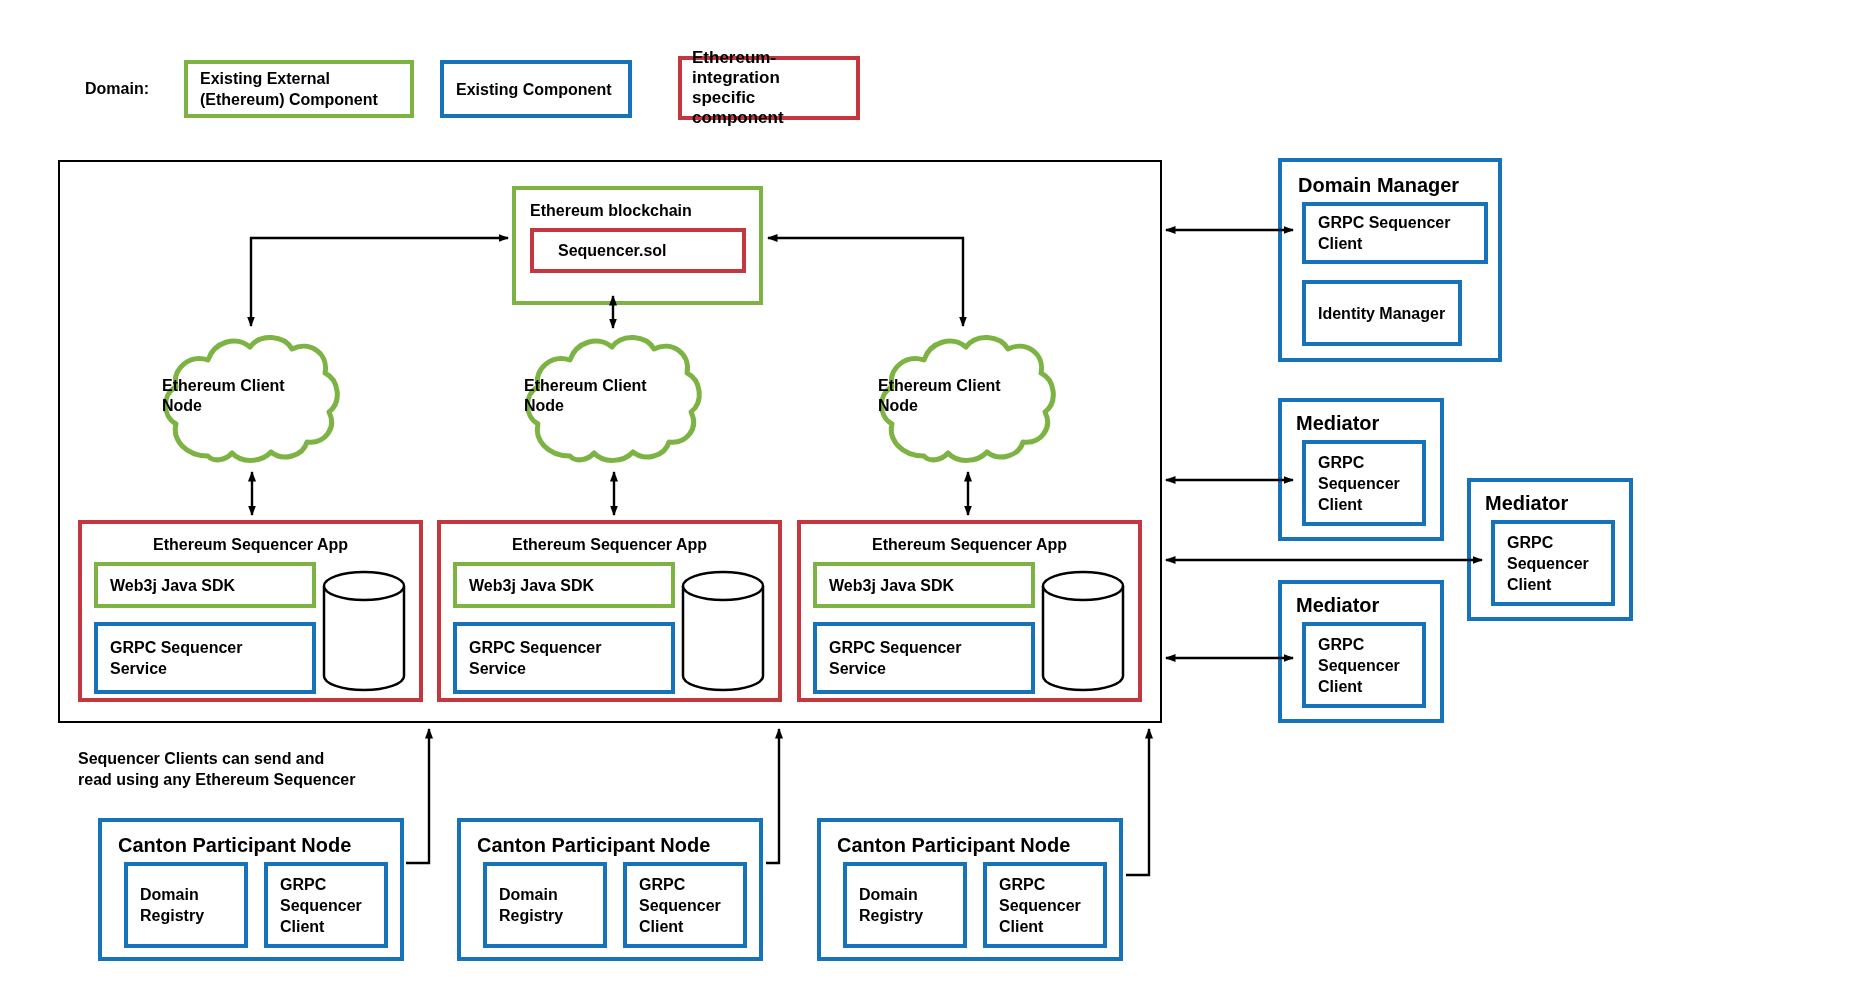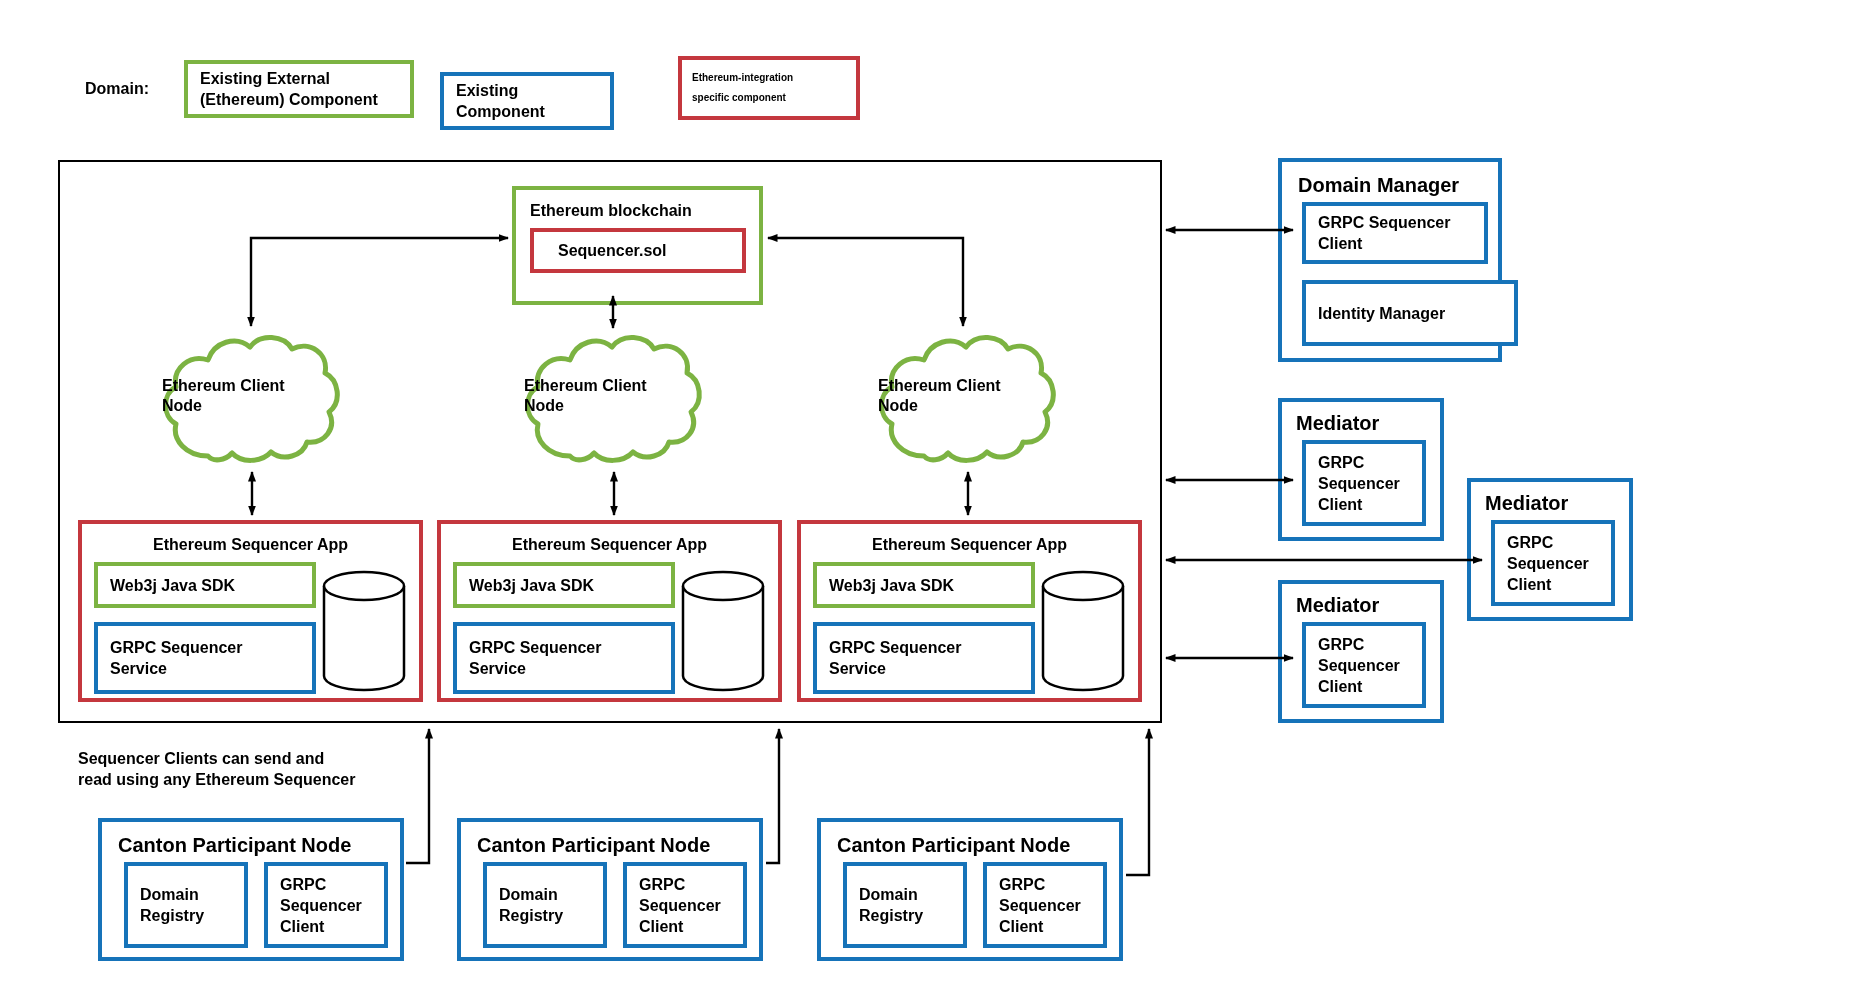--- a/index.html
+++ b/index.html
@@ -5,21 +5,21 @@
   html,body{margin:0;padding:0;background:#fff;}
   #canvas{position:relative;width:1861px;height:1000px;background:#fff;
           font-family:"Liberation Sans",sans-serif;font-weight:bold;color:#000;overflow:hidden;}
   .abs{position:absolute;box-sizing:border-box;}
   .box{position:absolute;box-sizing:border-box;background:#fff;}
   .b-green{border:4px solid var(--green);}
   .b-blue{border:4px solid var(--blue);}
   .b-red{border:4px solid var(--red);}
   .b-black{border:2px solid #000;}
   .t16{font-size:16px;line-height:21px;}
-  .t15{font-size:10px;line-height:20px;}
+  .t15{font-size:17px;line-height:20px;}
   .pad{padding:8px 12px;}
   .vcenter{display:flex;align-items:center;}
   .hcenter{text-align:left;}
   .lines span{display:block;}
   svg{display:block;}
   .cloud-label{position:absolute;left:0;right:0;top:44px;text-align:left;font-size:16px;line-height:20px;}
   .app-title{position:absolute;left:0;right:0;top:12px;text-align:center;font-size:16px;}
   .node-title{position:absolute;left:16px;top:12px;font-size:20px;text-align:center;}
 </style>
 </head>
@@ -27,21 +27,21 @@
 
 <div id="canvas" style="--green:#7CB342;--blue:#1673B9;--red:#C4373E;">
 
   <div class="abs t16" style="left:85px;top:78px;">Domain:</div>
   <div class="box b-green t16 pad vcenter" style="left:184px;top:60px;width:230px;height:58px;">
     <div class="lines">
         <span>Existing External</span>
         <span>(Ethereum) Component</span>
       </div>
   </div>
-  <div class="box b-blue t16 pad vcenter" style="left:440px;top:60px;width:174px;height:58px;margin-top:12px;">
+  <div class="box b-blue t16 pad vcenter" style="left:440px;top:60px;width:192px;height:58px;">
     <div class="lines">
         <span>Existing Component</span>
       </div>
   </div>
   <div class="box b-red t15 vcenter" style="left:678px;top:56px;width:182px;height:64px;padding:6px 10px;">
     <div class="lines">
         <span>Ethereum-integration</span>
         <span>specific component</span>
       </div>
   </div>
@@ -133,21 +133,21 @@
   </div>
 
   <div class="box b-blue" style="left:1278px;top:158px;width:224px;height:204px;">
     <div class="node-title">Domain Manager</div>
     <div class="box b-blue t16 vcenter" style="left:20px;top:40px;width:186px;height:62px;padding:0 12px;">
       <div class="lines">
           <span>GRPC Sequencer</span>
           <span>Client</span>
         </div>
     </div>
-    <div class="box b-blue t16 vcenter" style="left:20px;top:118px;width:216px;height:66px;padding:0 12px;">
+    <div class="box b-blue t16 vcenter" style="left:20px;top:118px;width:160px;height:66px;padding:0 12px;">
       <span>Identity Manager</span>
     </div>
   </div>
 
   <div class="box b-blue" style="left:1278px;top:398px;width:166px;height:143px;">
     <div class="node-title" style="left:14px;top:10px;">Mediator</div>
     <div class="box b-blue t16 vcenter" style="left:20px;top:38px;width:124px;height:86px;padding:0 12px;">
       <div class="lines">
           <span>GRPC</span>
           <span>Sequencer</span>

